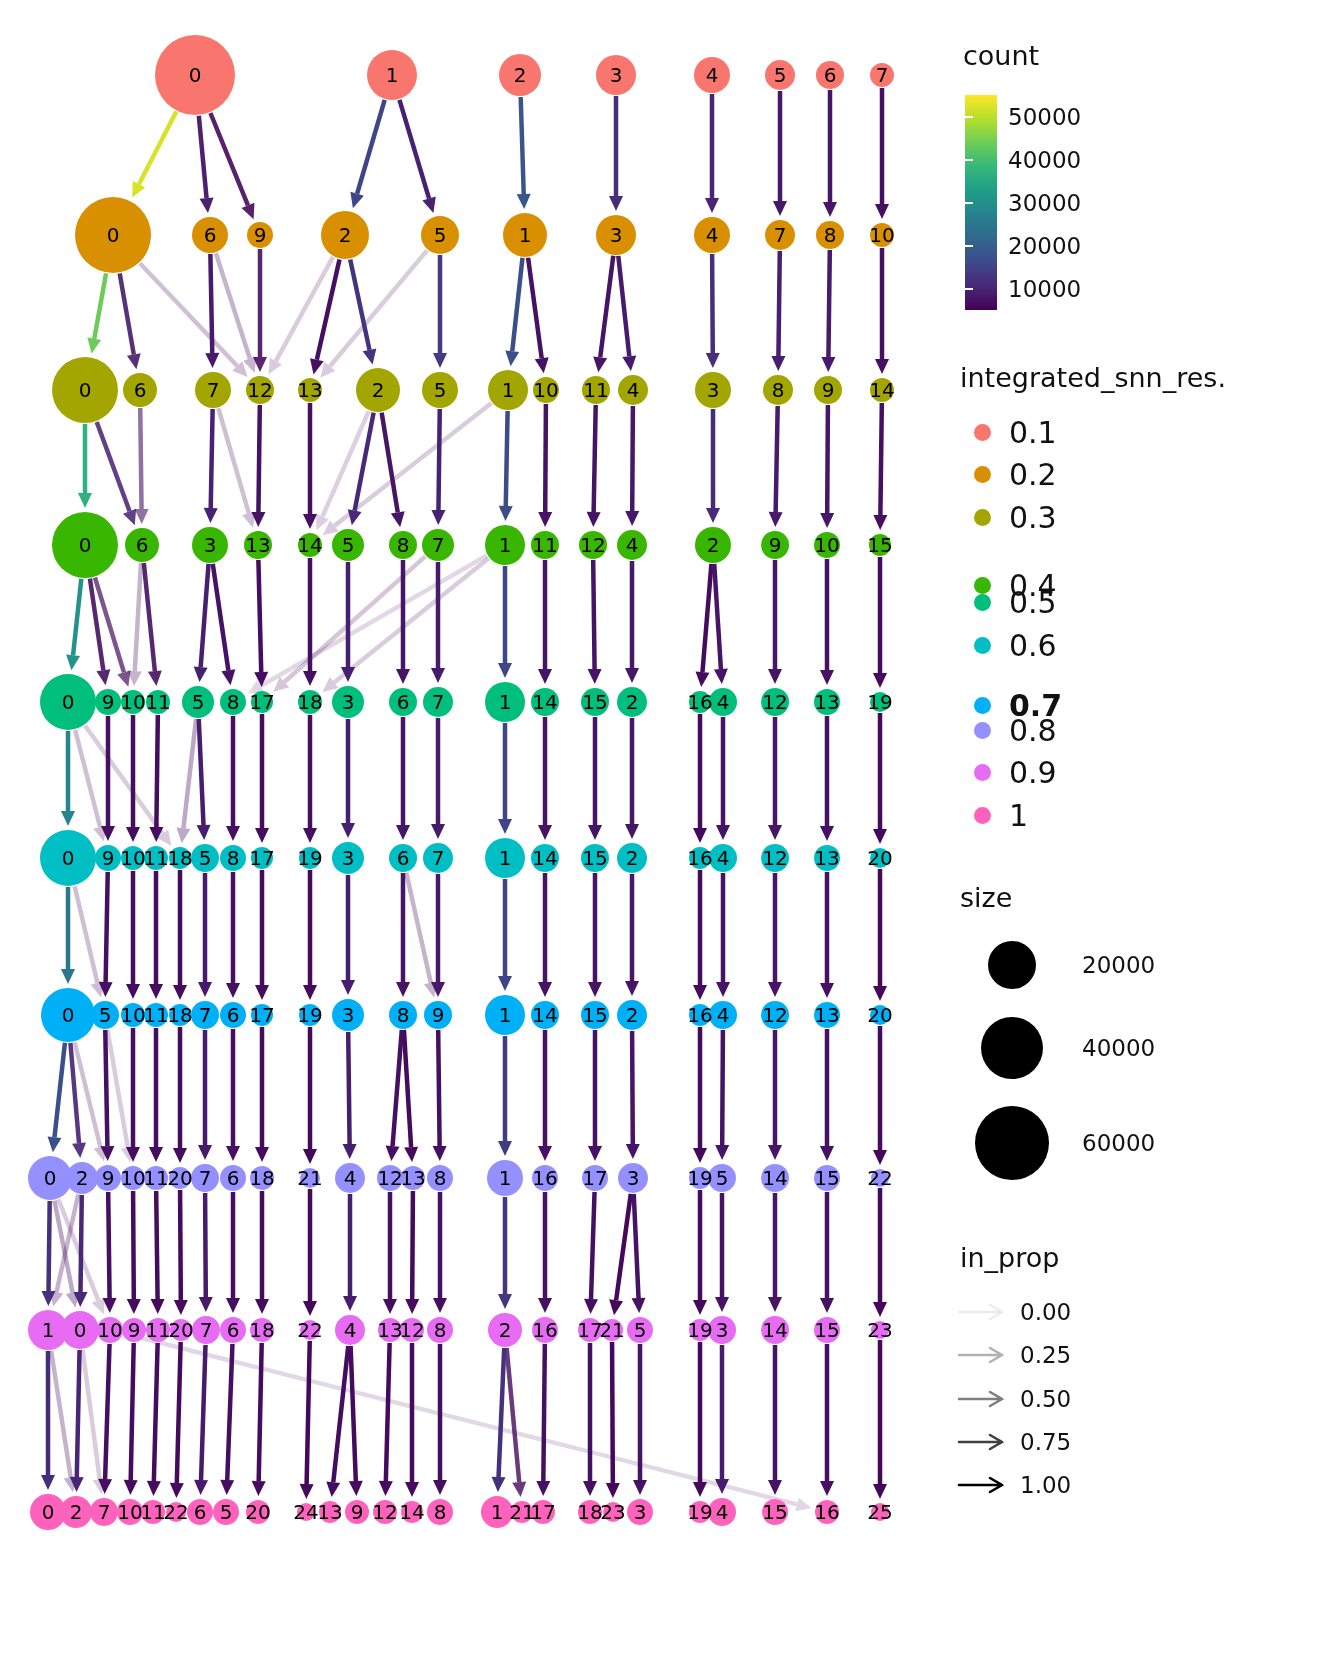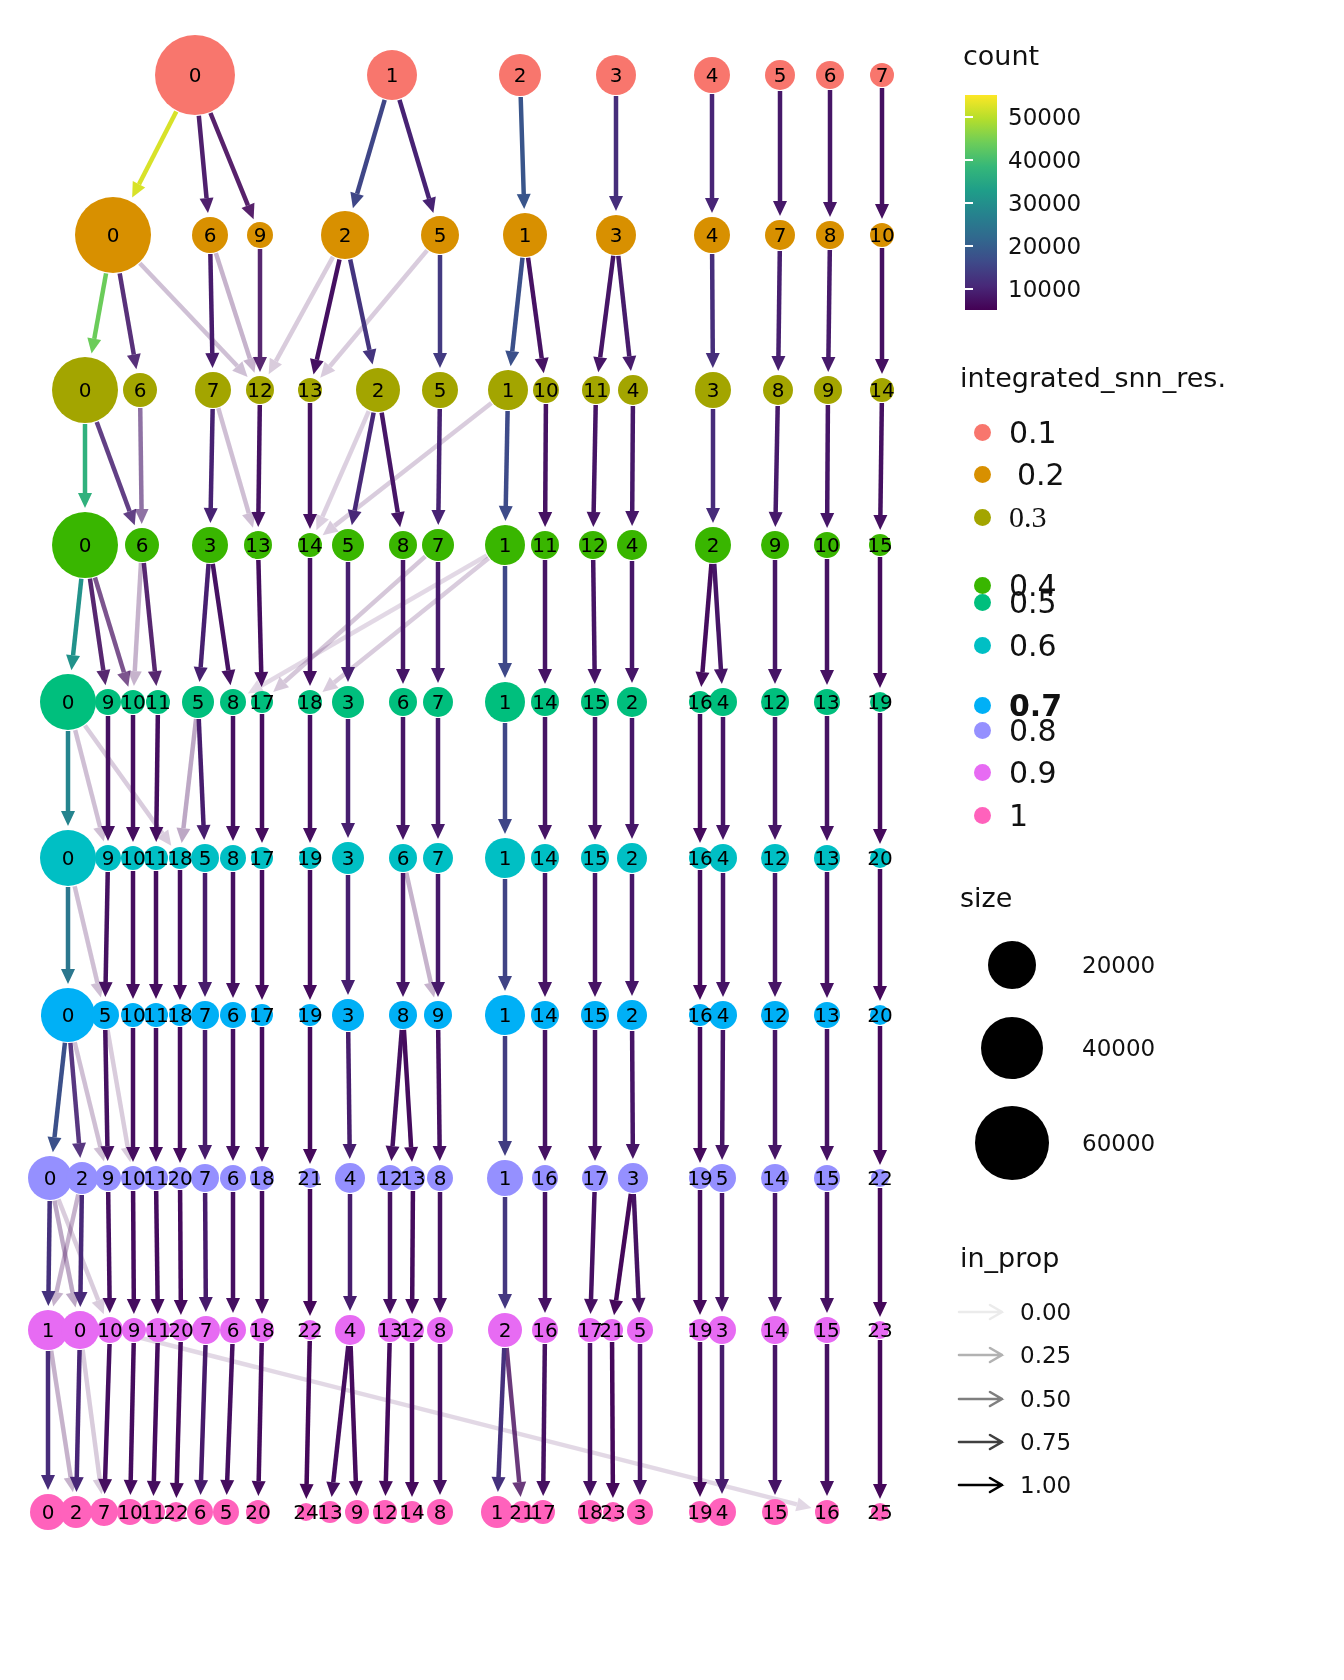--- a/index.html
+++ b/index.html
@@ -1223,25 +1223,25 @@
       <div class="cb-label" style="top: 232.5px;">20000</div>
       <div class="cb-tick" style="top: 287.5px;"></div>
       <div class="cb-label" style="top: 275.5px;">10000</div>
     </div>
   <div class="lg-title" id="lg-res-title">integrated_snn_res.</div>
   <div id="res-items">
       <div class="res-item" style="top: 415px;">
         <span class="res-dot" style="background: rgb(248, 118, 109);"></span>
         <span class="res-label">0.1</span>
       </div>
-      <div class="res-item" style="top: 457.6px; gap: 8px;">
+      <div class="res-item" style="top: 457.6px;">
         <span class="res-dot" style="background: rgb(216, 144, 0);"></span>
         <span class="res-label">0.2</span>
       </div>
-      <div class="res-item" style="top: 500.2px; font-family: Liberation Serif, serif;">
+      <div class="res-item" style="top: 500.2px;">
         <span class="res-dot" style="background: rgb(163, 165, 0);"></span>
         <span class="res-label">0.3</span>
       </div>
       <div class="res-item" style="top: 542.8px; margin-top: 26px;">
         <span class="res-dot" style="background: rgb(57, 182, 0);"></span>
         <span class="res-label">0.4</span>
       </div>
       <div class="res-item" style="top: 585.4px;">
         <span class="res-dot" style="background: rgb(0, 191, 125);"></span>
         <span class="res-label">0.5</span>

